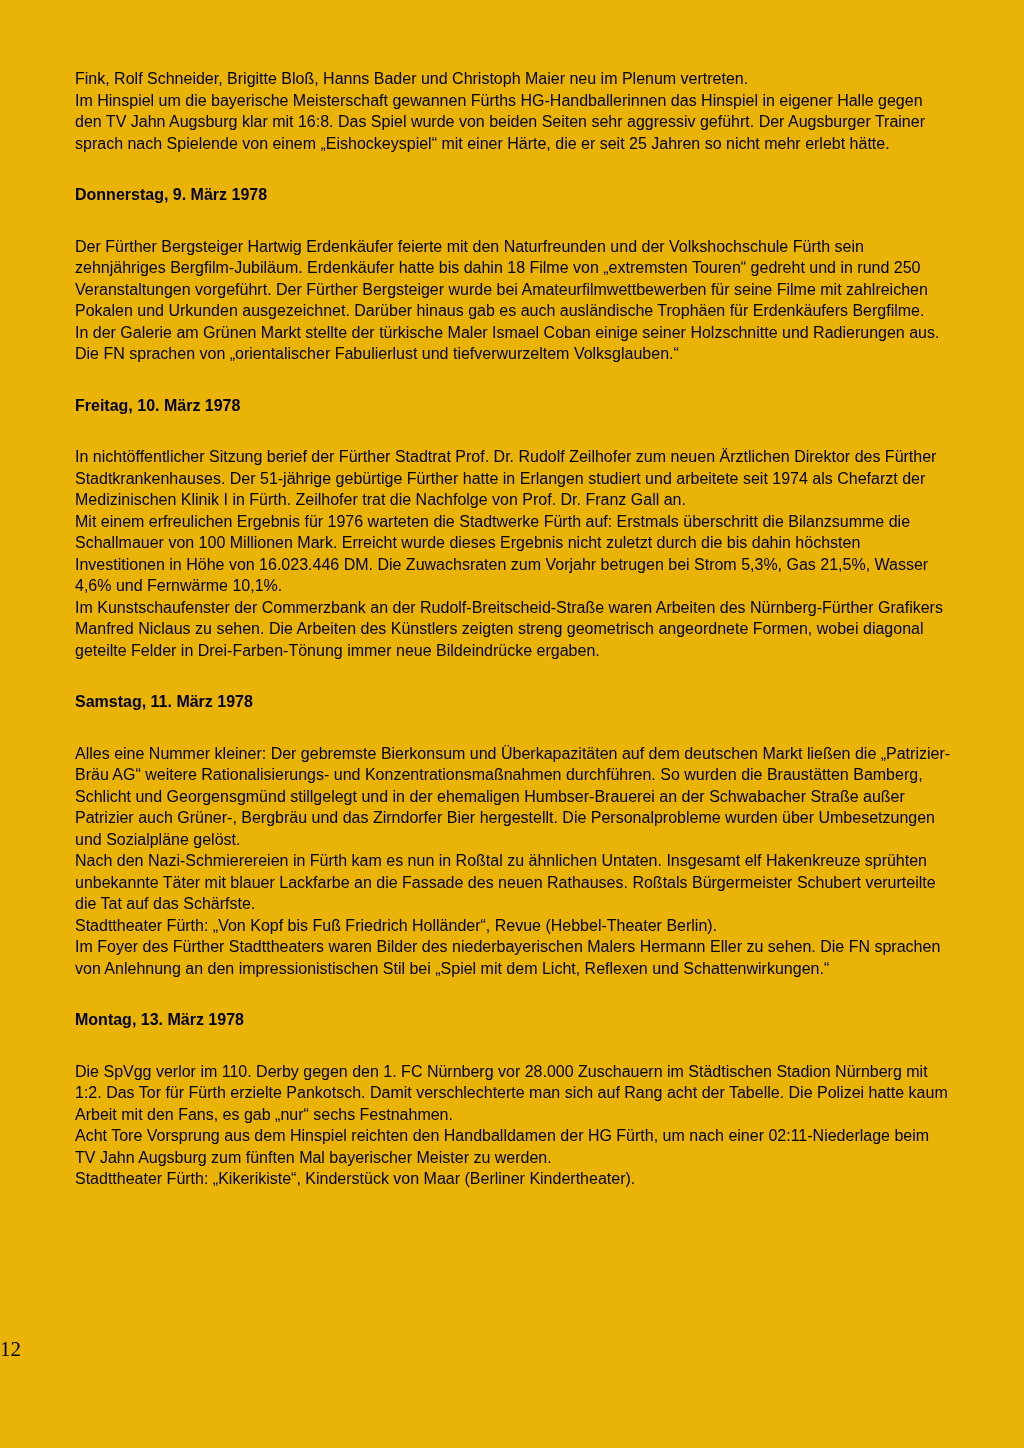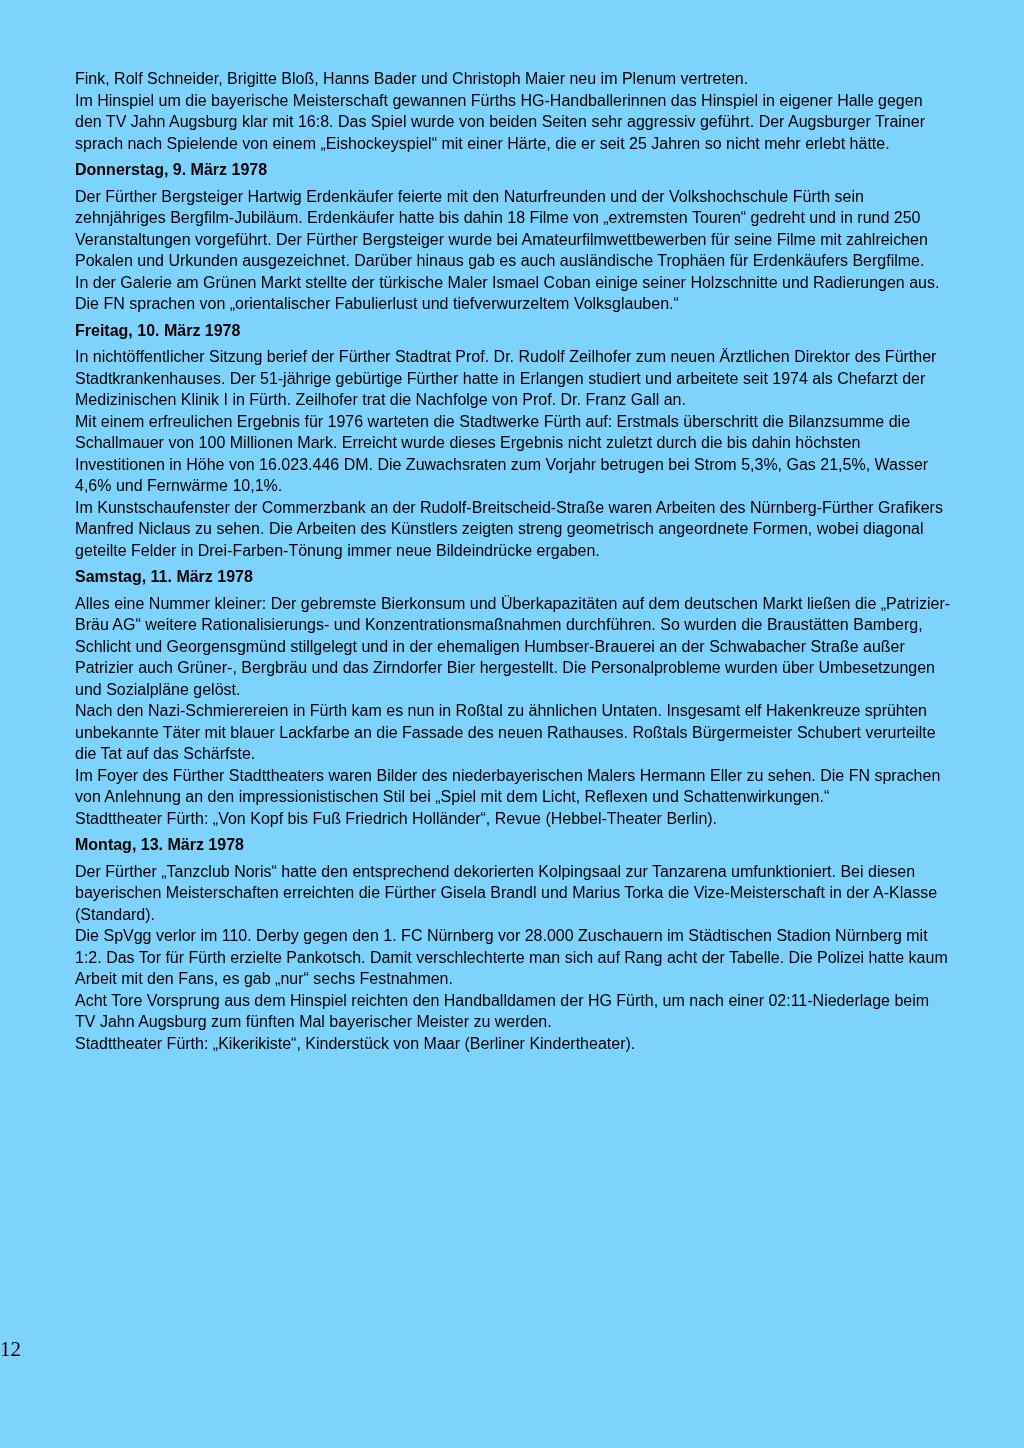--- a/index.html
+++ b/index.html
@@ -4,42 +4,42 @@
 <style>
   html, body {
     margin: 0;
     padding: 0;
     background: #ffffff;
   }
   .page {
     position: relative;
     width: 1024px;
     height: 1448px;
-    background: #7dd3fc;
+    background: #eab308;
     color: #000000;
     overflow: hidden;
   }
   .content {
     position: absolute;
     left: 75px;
     top: 68px;
     width: 876px;
     font-family: "Liberation Sans", sans-serif;
     font-size: 16px;
     line-height: 21.5px;
     text-align: left;
   }
   .content p {
     margin: 0;
   }
   .content h2 {
     font-size: 16px;
     line-height: 21.5px;
     font-weight: bold;
-    margin: 5px 0;
+    margin: 30px 0;
   }
   .page-number {
     position: absolute;
     top: 1337px;
     left: 0;
     width: 1024px;
     text-align: left;
     font-family: "Liberation Serif", serif;
     font-size: 21px;
     color: #000000;
@@ -66,27 +66,26 @@
       <h2>Freitag, 10. März 1978</h2>
       <p>In nichtöffentlicher Sitzung berief der Fürther Stadtrat Prof. Dr. Rudolf Zeilhofer zum neuen Ärztlichen Direktor des Fürther Stadtkrankenhauses. Der 51-jährige gebürtige Fürther hatte in Erlangen studiert und arbeitete seit 1974 als Chefarzt der Medizinischen Klinik I in Fürth. Zeilhofer trat die Nachfolge von Prof. Dr. Franz Gall an.</p>
       <p>Mit einem erfreulichen Ergebnis für 1976 warteten die Stadtwerke Fürth auf: Erstmals überschritt die Bilanzsumme die Schallmauer von 100 Millionen Mark. Erreicht wurde dieses Ergebnis nicht zuletzt durch die bis dahin höchsten Investitionen in Höhe von 16.023.446 DM. Die Zuwachsraten zum Vorjahr betrugen bei Strom 5,3%, Gas 21,5%, Wasser 4,6% und Fernwärme 10,1%.</p>
       <p>Im Kunstschaufenster der Commerzbank an der Rudolf-Breitscheid-Straße waren Arbeiten des Nürnberg-Fürther Grafikers Manfred Niclaus zu sehen. Die Arbeiten des Künstlers zeigten streng geometrisch angeordnete Formen, wobei diagonal geteilte Felder in Drei-Farben-Tönung immer neue Bildeindrücke ergaben.</p>
     </div>
 
     <div class="section">
       <h2>Samstag, 11. März 1978</h2>
       <p>Alles eine Nummer kleiner: Der gebremste Bierkonsum und Überkapazitäten auf dem deutschen Markt ließen die „Patrizier-Bräu AG“ weitere Rationalisierungs- und Konzentrationsmaßnahmen durchführen. So wurden die Braustätten Bamberg, Schlicht und Georgensgmünd stillgelegt und in der ehemaligen Humbser-Brauerei an der Schwabacher Straße außer Patrizier auch Grüner-, Bergbräu und das Zirndorfer Bier hergestellt. Die Personalprobleme wurden über Umbesetzungen und Sozialpläne gelöst.</p>
       <p>Nach den Nazi-Schmierereien in Fürth kam es nun in Roßtal zu ähnlichen Untaten. Insgesamt elf Hakenkreuze sprühten unbekannte Täter mit blauer Lackfarbe an die Fassade des neuen Rathauses. Roßtals Bürgermeister Schubert verurteilte die Tat auf das Schärfste.</p>
+      <p>Stadttheater Fürth: „Von Kopf bis Fuß Friedrich Holländer“, Revue (Hebbel-Theater Berlin).</p>
       <p>Im Foyer des Fürther Stadttheaters waren Bilder des niederbayerischen Malers Hermann Eller zu sehen. Die FN sprachen von Anlehnung an den impressionistischen Stil bei „Spiel mit dem Licht, Reflexen und Schattenwirkungen.“</p>
-      <p>Stadttheater Fürth: „Von Kopf bis Fuß Friedrich Holländer“, Revue (Hebbel-Theater Berlin).</p>
     </div>
 
     <div class="section">
       <h2>Montag, 13. März 1978</h2>
-      <p>Der Fürther „Tanzclub Noris“ hatte den entsprechend dekorierten Kolpingsaal zur Tanzarena umfunktioniert. Bei diesen bayerischen Meisterschaften erreichten die Fürther Gisela Brandl und Marius Torka die Vize-Meisterschaft in der A-Klasse (Standard).</p>
       <p>Die SpVgg verlor im 110. Derby gegen den 1. FC Nürnberg vor 28.000 Zuschauern im Städtischen Stadion Nürnberg mit 1:2. Das Tor für Fürth erzielte Pankotsch. Damit verschlechterte man sich auf Rang acht der Tabelle. Die Polizei hatte kaum Arbeit mit den Fans, es gab „nur“ sechs Festnahmen.</p>
       <p>Acht Tore Vorsprung aus dem Hinspiel reichten den Handballdamen der HG Fürth, um nach einer 02:11-Niederlage beim TV Jahn Augsburg zum fünften Mal bayerischer Meister zu werden.</p>
       <p>Stadttheater Fürth: „Kikerikiste“, Kinderstück von Maar (Berliner Kindertheater).</p>
     </div>
 
 
   </div>
 
   <div class="page-number">12</div>
 </div>

